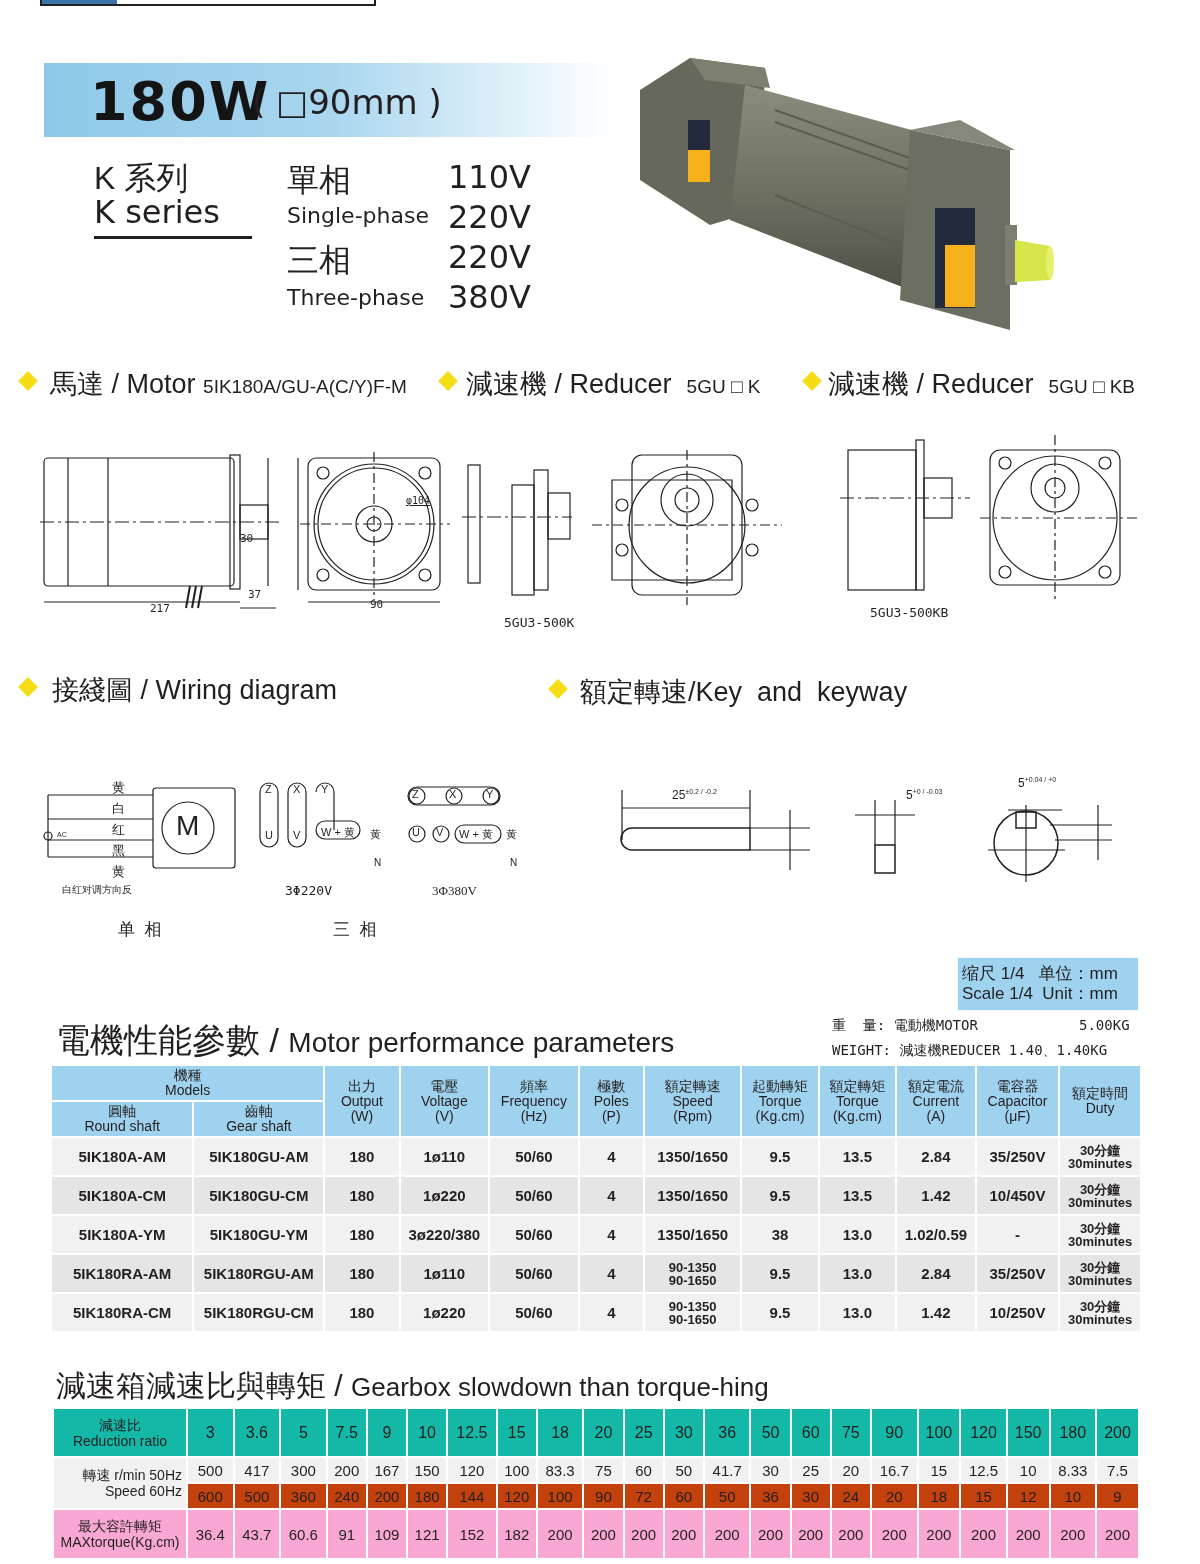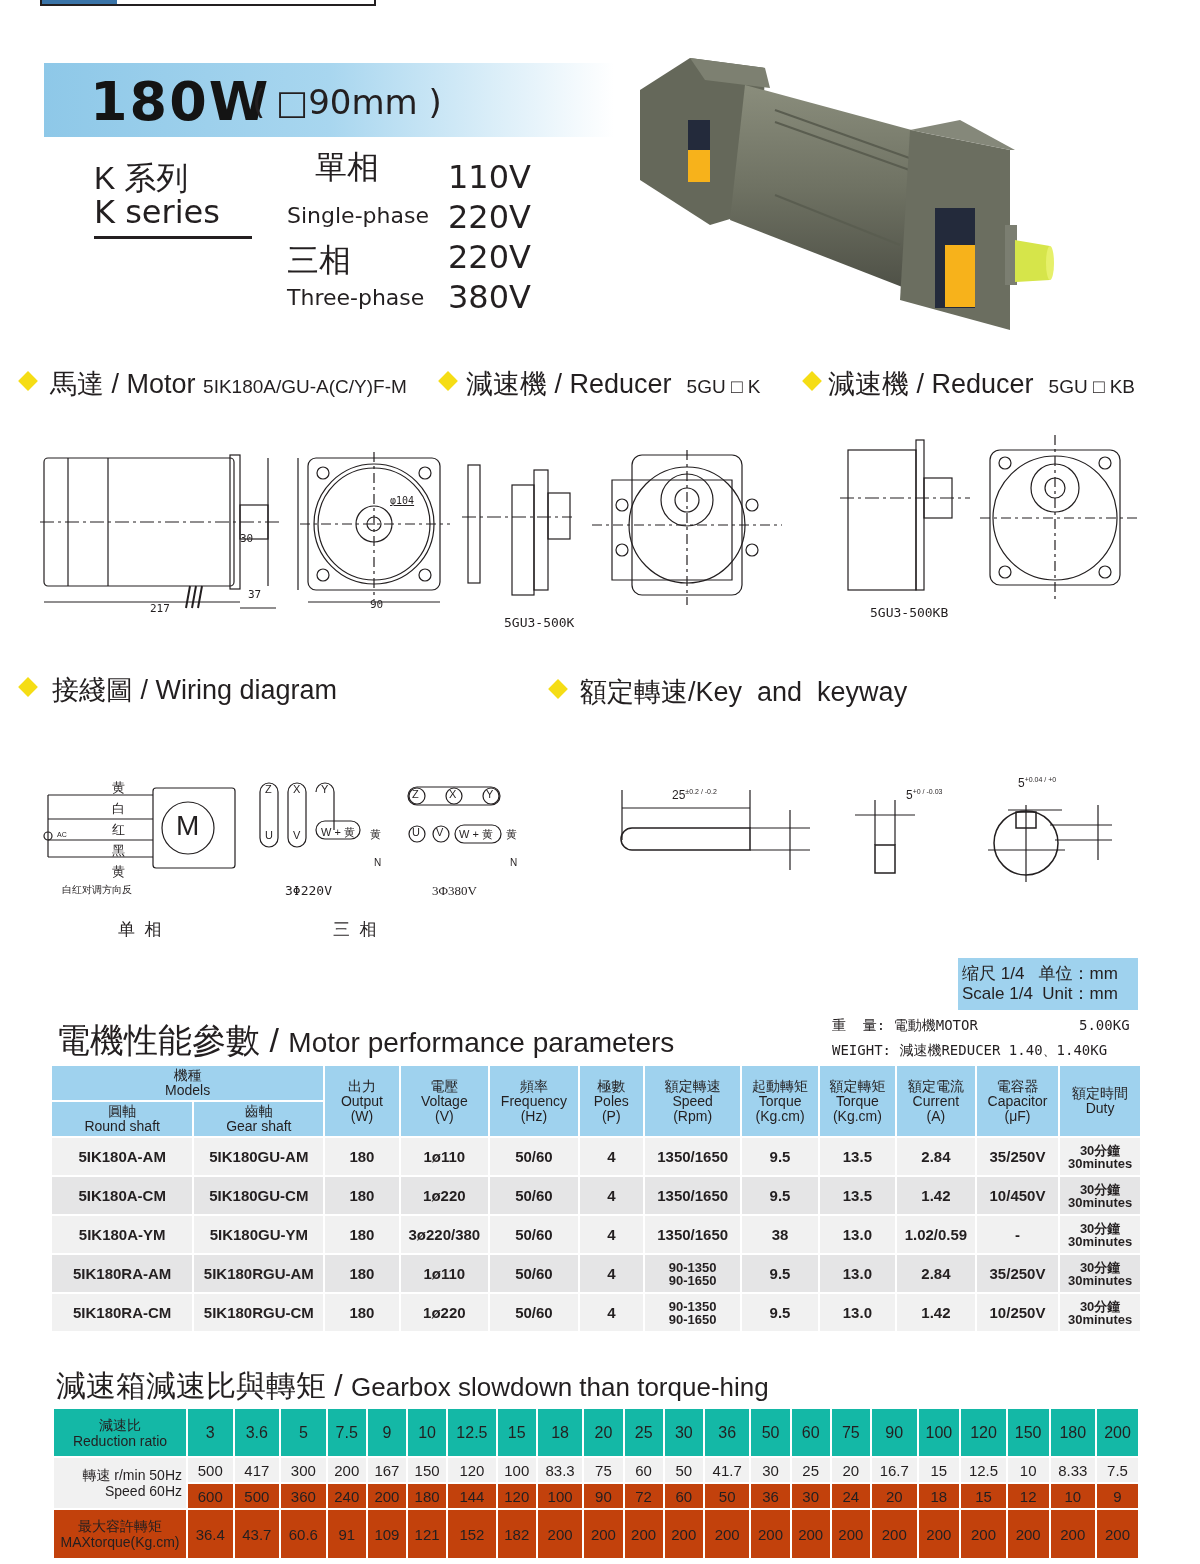--- a/index.html
+++ b/index.html
@@ -51,39 +51,39 @@
   .perf tr:nth-child(even) td { background: #e5e5e6; }
   .perf td.small { font-size: 13px; line-height: 13px; }
 
   .gear-title { left: 56px; top: 1366px; font-size: 30px; white-space: nowrap; }
   .gear-title .en { font-size: 26px; }
   .gear { left: 52px; top: 1407px; width: 1088px; }
   .gear th { background: #14b8a6; font-weight: normal; font-size: 16px; height: 47px; }
   .gear th.lbl { font-size: 14px; line-height: 16px; width: 132px; }
   .gear td { text-align: center; font-size: 15px; height: 24px; background: #f1f1f1; }
   .gear tr.r60 td { background: #c2410c; }
-  .gear tr.rt td { height: 48px; background: #c2410c; }
+  .gear tr.rt td { height: 48px; background: #f9a8d4; }
   .gear td.lbl { font-size: 14px; line-height: 16px; }
 </style>
 </head>
 <body>
 
 <div class="abs top-bar">
     <div class="blue"></div>
   </div>
 
 <div class="abs title-band"></div>
 <div class="abs title-main">180W</div>
 <div class="abs title-sub">( □90mm )</div>
 
 <div class="abs series-zh">K 系列</div>
 <div class="abs series-en">K series</div>
 <div class="abs series-line"></div>
 
-<div class="abs phase" style="left:287px;top:146px;margin-left:28px;">單相</div>
+<div class="abs phase" style="left:287px;top:159px;">單相</div>
 <div class="abs phase-en" style="left:287px;top:203px;">Single-phase</div>
 <div class="abs phase" style="left:287px;top:239px;">三相</div>
 <div class="abs phase-en" style="left:287px;top:285px;">Three-phase</div>
 <div class="abs volt" style="left:448px;top:158px;">110V</div>
 <div class="abs volt" style="left:448px;top:198px;">220V</div>
 <div class="abs volt" style="left:448px;top:238px;">220V</div>
 <div class="abs volt" style="left:448px;top:278px;">380V</div>
 
 <div class="abs photo">
   <svg width="520" height="290" viewBox="0 0 520 290">
@@ -154,21 +154,21 @@
       <circle cx="385" cy="125" r="6"></circle>
     <line x1="260" y1="74" x2="410" y2="74" stroke-dasharray="10,4,3,4"></line>
     <line x1="334" y1="2" x2="334" y2="150" stroke-dasharray="10,4,3,4"></line>
     <line x1="268" y1="152" x2="400" y2="152"></line>
     <line x1="258" y1="8" x2="258" y2="140"></line>
   </svg>
   <div class="abs cap" style="left:110px;top:152px;font-size:11px;">217</div>
   <div class="abs cap" style="left:200px;top:82px;font-size:11px;">30</div>
   <div class="abs cap" style="left:208px;top:138px;font-size:11px;">37</div>
   <div class="abs cap" style="left:330px;top:148px;font-size:11px;">90</div>
-  <div class="abs cap" style="left:350px;top:45px;font-size:10px;text-decoration:underline;">φ104</div>
+  <div class="abs cap" style="left:366px;top:45px;font-size:10px;text-decoration:underline;">φ104</div>
 </div>
 
 <div class="draw" style="left:462px;top:445px;">
   <svg width="330" height="170" viewBox="0 0 330 170" fill="none" stroke="#231f20" stroke-width="1.2">
     <rect x="6" y="20" width="12" height="118"></rect>
     <rect x="50" y="40" width="22" height="110"></rect>
     <rect x="72" y="25" width="14" height="120"></rect>
     <rect x="86" y="48" width="22" height="46"></rect>
     <line x1="0" y1="72" x2="110" y2="72" stroke-dasharray="14,4,3,4"></line>
 

